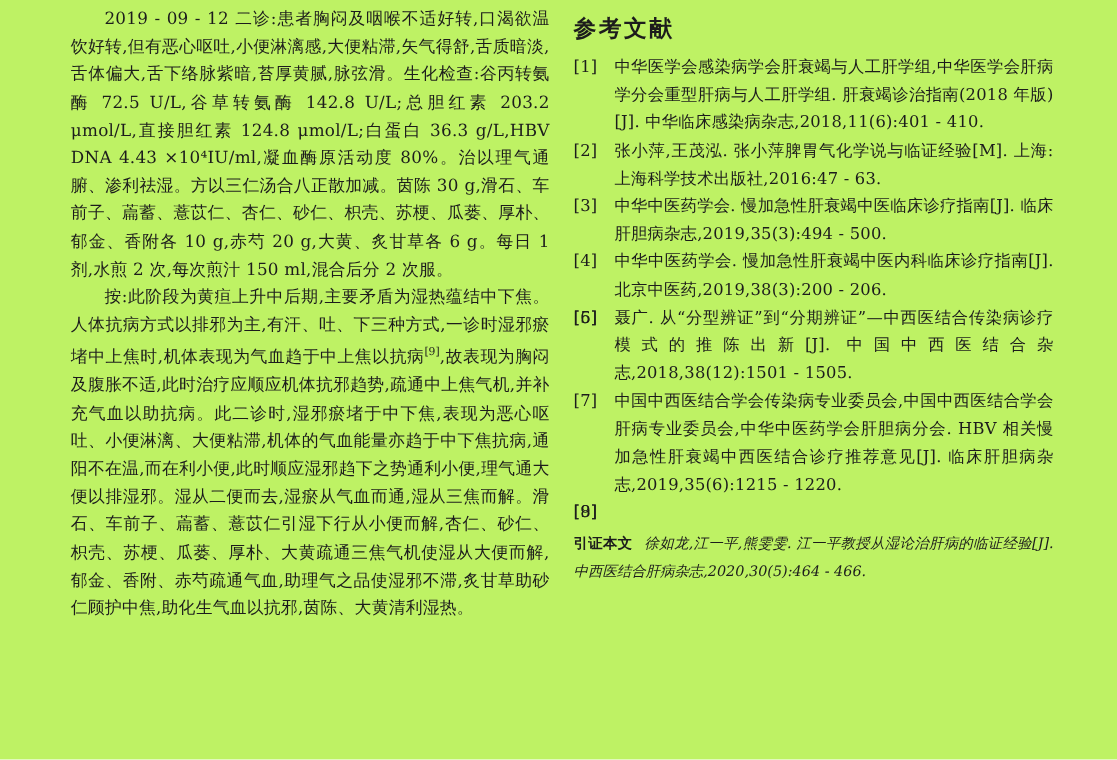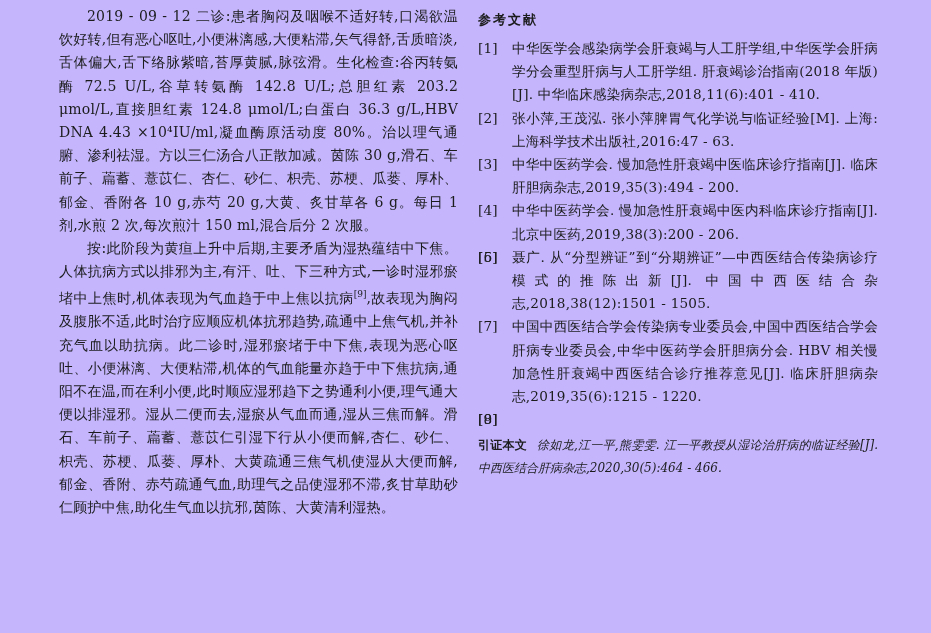--- a/index.html
+++ b/index.html
@@ -4,21 +4,21 @@
 <style>
   html, body {
     margin: 0;
     padding: 0;
     background: #fdfdfb;
   }
   .page {
     position: relative;
     width: 931px;
     height: 633px;
-    background: #c4b5fd;
+    background: #bef264;
     overflow: hidden;
     font-family: "DejaVu Serif", "Liberation Serif", serif;
     color: #1c1c1c;
   }
   .col {
     position: absolute;
     top: 5px;
   }
   .col-left {
     left: 59px;
@@ -37,21 +37,21 @@
     text-indent: 2em;
     letter-spacing: 0.2px;
   }
   .para .sup {
     vertical-align: super;
     font-size: 9px;
     letter-spacing: 0;
   }
   .refs-heading {
     margin: 6px 0 8px 0;
-    font-size: 13px;
+    font-size: 19px;
     font-weight: bold;
     letter-spacing: 2px;
   }
   .refs-list {
     list-style: none;
     margin: 0;
     padding: 0;
   }
   .refs-list li {
     position: relative;
@@ -93,21 +93,21 @@
       <p class="para"><span>2019 - 09 - 12 二诊:患者胸闷及咽喉不适好转,口渴欲温饮好转,但有恶心呕吐,小便淋漓感,大便粘滞,矢气得舒,舌质暗淡,舌体偏大,舌下络脉紫暗,苔厚黄腻,脉弦滑。生化检查:谷丙转氨酶 72.5 U/L,谷草转氨酶 142.8 U/L;总胆红素 203.2 μmol/L,直接胆红素 124.8 μmol/L;白蛋白 36.3 g/L,HBV DNA 4.43 ×10⁴IU/ml,凝血酶原活动度 80%。治以理气通腑、渗利祛湿。方以三仁汤合八正散加减。茵陈 30 g,滑石、车前子、萹蓄、薏苡仁、杏仁、砂仁、枳壳、苏梗、瓜蒌、厚朴、郁金、香附各 10 g,赤芍 20 g,大黄、炙甘草各 6 g。每日 1 剂,水煎 2 次,每次煎汁 150 ml,混合后分 2 次服。</span></p>
       <p class="para"><span>按:此阶段为黄疸上升中后期,主要矛盾为湿热蕴结中下焦。人体抗病方式以排邪为主,有汗、吐、下三种方式,一诊时湿邪瘀堵中上焦时,机体表现为气血趋于中上焦以抗病</span><span class="sup">[9]</span><span>,故表现为胸闷及腹胀不适,此时治疗应顺应机体抗邪趋势,疏通中上焦气机,并补充气血以助抗病。此二诊时,湿邪瘀堵于中下焦,表现为恶心呕吐、小便淋漓、大便粘滞,机体的气血能量亦趋于中下焦抗病,通阳不在温,而在利小便,此时顺应湿邪趋下之势通利小便,理气通大便以排湿邪。湿从二便而去,湿瘀从气血而通,湿从三焦而解。滑石、车前子、萹蓄、薏苡仁引湿下行从小便而解,杏仁、砂仁、枳壳、苏梗、瓜蒌、厚朴、大黄疏通三焦气机使湿从大便而解,郁金、香附、赤芍疏通气血,助理气之品使湿邪不滞,炙甘草助砂仁顾护中焦,助化生气血以抗邪,茵陈、大黄清利湿热。</span></p>
     </div>
 
   <div class="col col-right">
     <h3 class="refs-heading">参考文献</h3>
 
     <ol class="refs-list" id="refs-list">
         <li><span class="ref-label">[1]</span><span class="ref-text">中华医学会感染病学会肝衰竭与人工肝学组,中华医学会肝病学分会重型肝病与人工肝学组. 肝衰竭诊治指南(2018 年版) [J]. 中华临床感染病杂志,2018,11(6):401 - 410.</span></li>
         <li><span class="ref-label">[2]</span><span class="ref-text">张小萍,王茂泓. 张小萍脾胃气化学说与临证经验[M]. 上海:上海科学技术出版社,2016:47 - 63.</span></li>
-        <li><span class="ref-label">[3]</span><span class="ref-text">中华中医药学会. 慢加急性肝衰竭中医临床诊疗指南[J]. 临床肝胆病杂志,2019,35(3):494 - 200.</span></li>
+        <li><span class="ref-label">[3]</span><span class="ref-text">中华中医药学会. 慢加急性肝衰竭中医临床诊疗指南[J]. 临床肝胆病杂志,2019,35(3):494 - 500.</span></li>
         <li><span class="ref-label">[4]</span><span class="ref-text">中华中医药学会. 慢加急性肝衰竭中医内科临床诊疗指南[J]. 北京中医药,2019,38(3):200 - 206.</span></li>
         <li><span class="ref-label">[5]</span></li>
         <li><span class="ref-label">[6]</span><span class="ref-text">聂广. 从“分型辨证”到“分期辨证”—中西医结合传染病诊疗模式的推陈出新[J]. 中国中西医结合杂志,2018,38(12):1501 - 1505.</span></li>
         <li><span class="ref-label">[7]</span><span class="ref-text">中国中西医结合学会传染病专业委员会,中国中西医结合学会肝病专业委员会,中华中医药学会肝胆病分会. HBV 相关慢加急性肝衰竭中西医结合诊疗推荐意见[J]. 临床肝胆病杂志,2019,35(6):1215 - 1220.</span></li>
         <li><span class="ref-label">[8]</span></li>
         <li><span class="ref-label">[9]</span></li>
       </ol>
 
     <p class="citation">
       <span class="cite-label">引证本文</span><span class="cite-text">徐如龙,江一平,熊雯雯. 江一平教授从湿论治肝病的临证经验[J]. 中西医结合肝病杂志,2020,30(5):464 - 466.</span>

